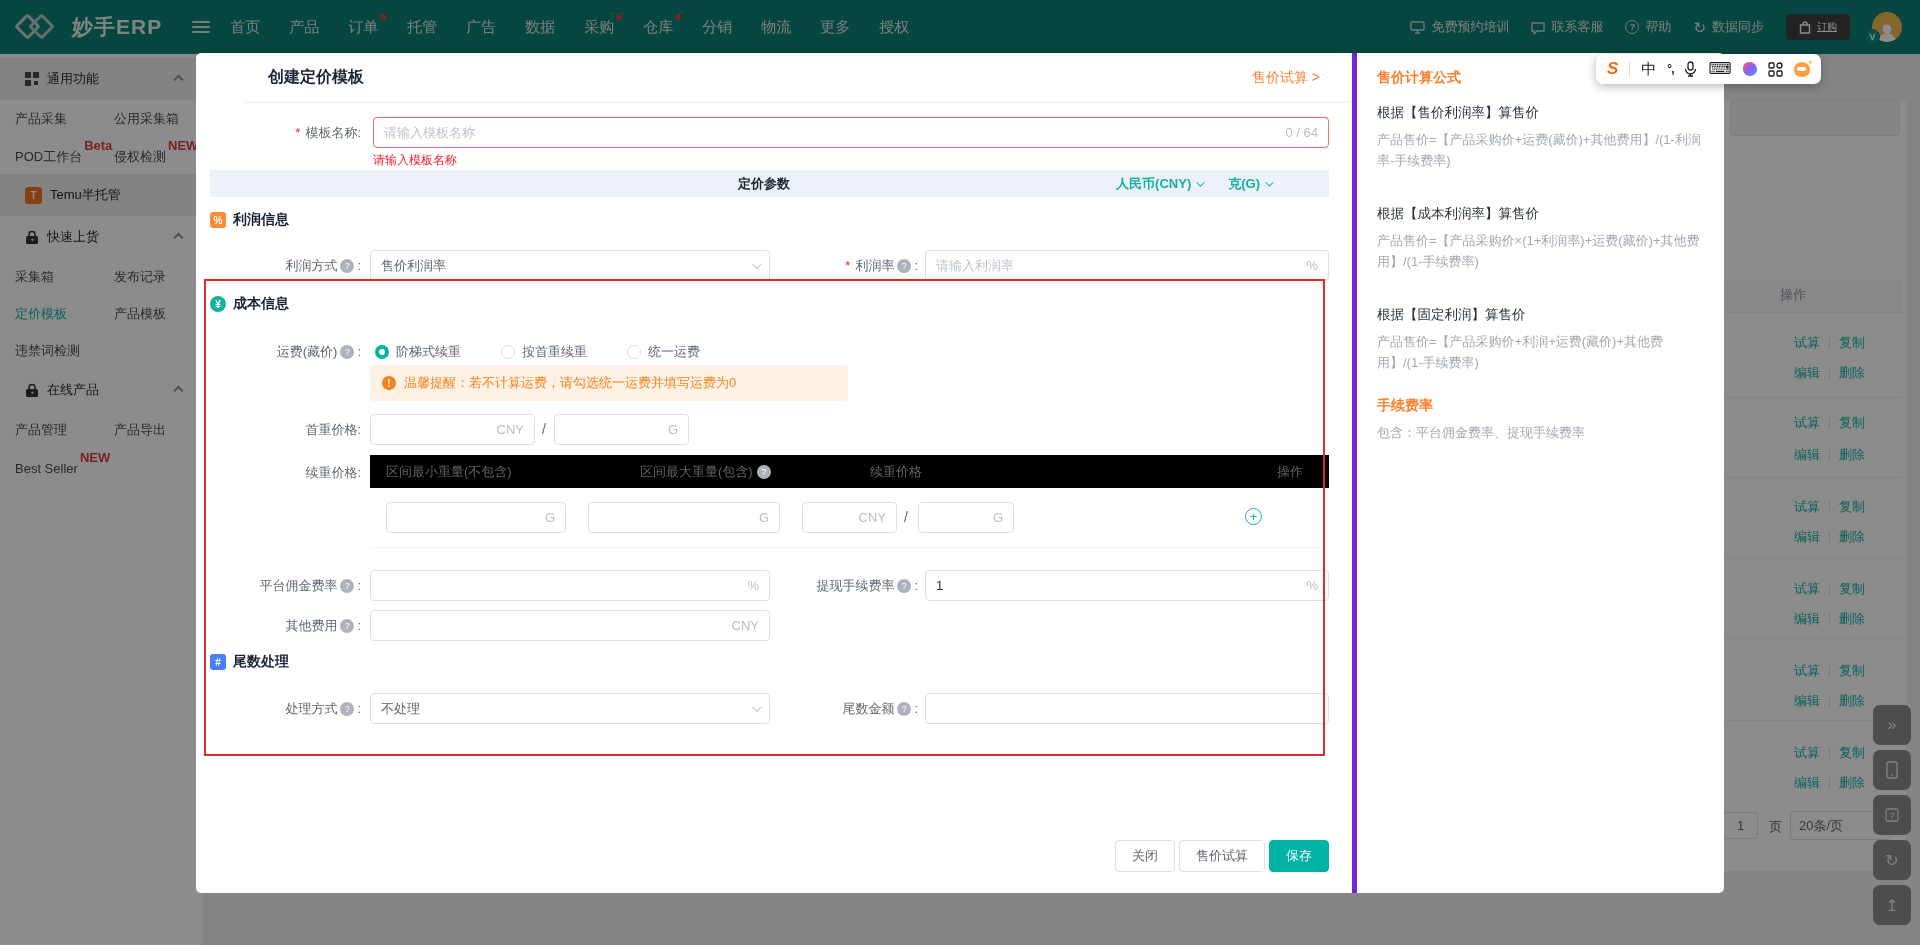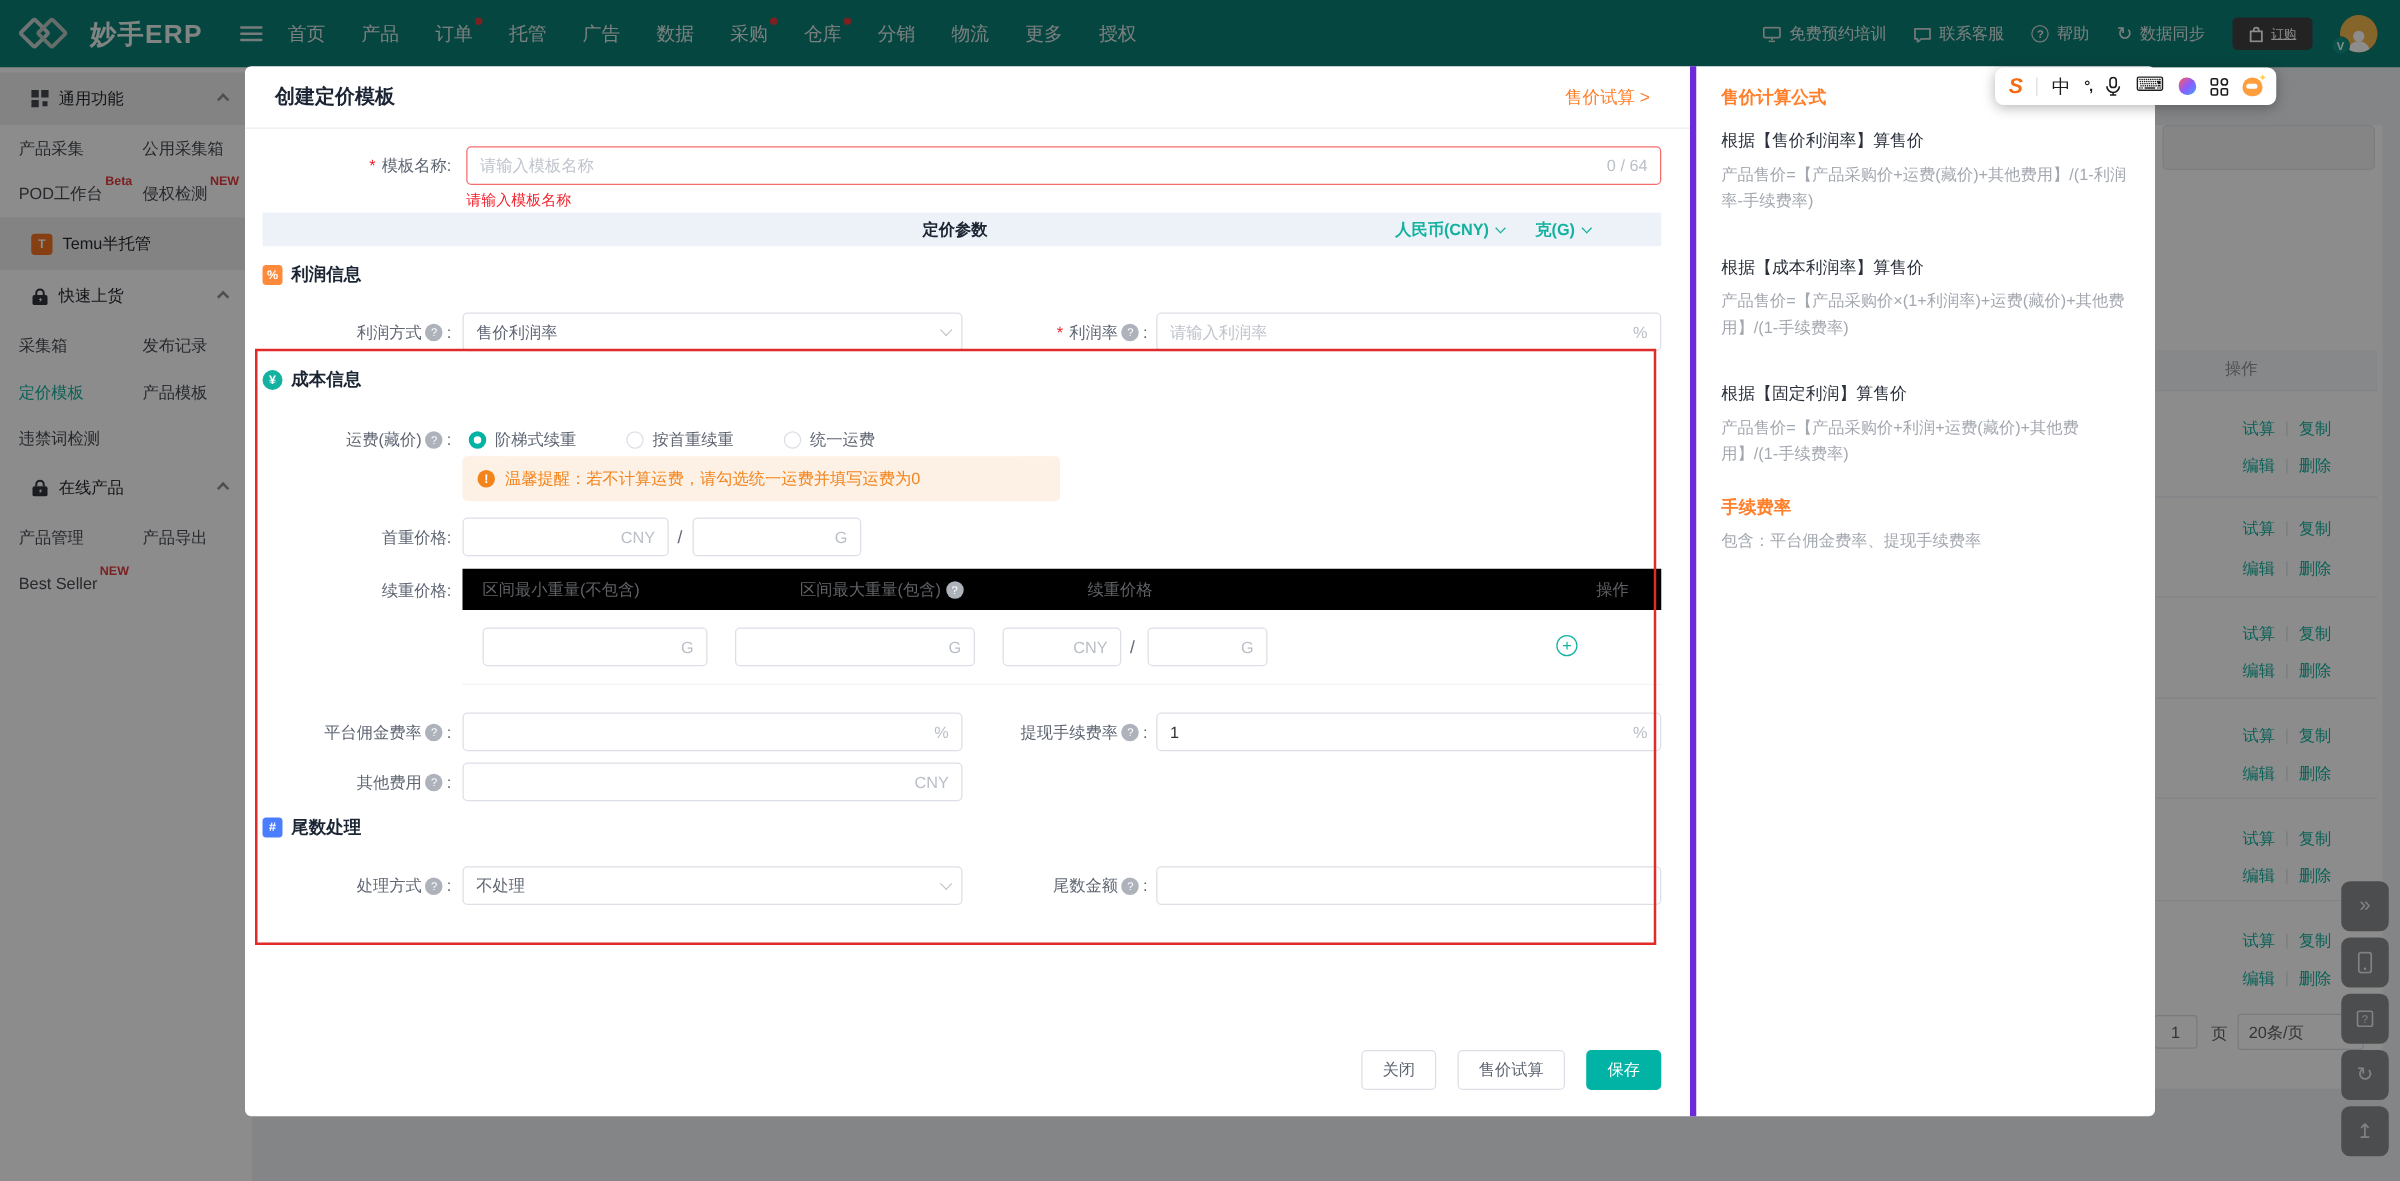--- a/index.html
+++ b/index.html
@@ -33,21 +33,21 @@
              background:#0e9488; color:#fff; font-size:9px; font-weight:bold; display:flex; align-items:center; justify-content:center; border:1px solid #0c8076; }
 
   
   .sidebar { position:absolute; left:0; top:54px; width:202px; bottom:0; background:#ffffff; z-index:1; padding-top:4px; font-size:13px; color:#474b52; }
   .side-sec { display:flex; align-items:center; gap:8px; height:42px; padding:0 12px 0 25px; color:#25282e; cursor:pointer; }
   .side-sec.shaded { background:#efefef; }
   .chev-up { width:7px; height:7px; border-left:2px solid #8d9096; border-top:2px solid #8d9096; transform:rotate(45deg); margin-left:auto; margin-right:8px; }
   .side-grid { display:flex; height:37px; align-items:center; }
   .sg-item { width:99px; padding-left:15px; cursor:pointer; white-space:nowrap; }
   .sg-item.active { color:#13b2a0; }
-  .badge-sup { color:#e03c3c; font-size:10px; font-weight:bold; position:relative; top:-6px; margin-left:2px; }
+  .badge-sup { color:#e03c3c; font-size:13px; font-weight:bold; position:relative; top:-6px; margin-left:2px; }
   .temu-ico { width:17px; height:17px; background:#f57224; border-radius:3px; color:#fff; font-size:10px; font-weight:bold;
               display:inline-flex; align-items:center; justify-content:center; }
   .grid-ico rect { fill:#45484e; }
 
   
   .bg-main { position:absolute; left:202px; top:54px; right:0; bottom:0; background:#f0f2f5; z-index:1; }
   .bg-card { position:absolute; left:14px; top:46px; right:14px; bottom:74px; background:#fff; border-radius:3px; }
   .bg-topbox { position:absolute; left:1528px; top:46px; width:170px; height:36px; background:#f2f3f5; border:1px solid #e2e4e8; border-radius:4px; }
   .ops-headbar { position:absolute; left:20px; right:18px; top:226px; height:32px; background:#f5f7fa; }
   .ops-head { position:absolute; left:1556px; top:232px; width:70px; text-align:center; color:#909399; font-size:13px; }
@@ -61,21 +61,21 @@
   .pg-select { position:absolute; left:1588px; top:757px; width:101px; height:29px; border:1px solid #dcdfe6; border-radius:3px;
                background:#fff; font-size:13px; color:#606266; display:flex; align-items:center; padding:0 8px; gap:14px; }
   .float-btn { position:absolute; left:1671px; width:38px; height:40px; border-radius:7px; background:#8b8d90;
                color:#ececec; display:flex; align-items:center; justify-content:center; font-size:16px; cursor:pointer; }
 
   
   .overlay { position:absolute; inset:0; background:rgba(0,0,0,0.45); z-index:40; }
 
   
   .modal { position:absolute; left:196px; top:53px; width:1528px; height:840px; background:#fff; border-radius:5px; z-index:50; }
-  .m-left { position:absolute; left:0; top:0; width:1156px; height:100%; }
+  .m-left { position:absolute; left:0; top:0; width:1156px; height:100%;padding-left:48px; }
   .m-header { height:50px; display:flex; align-items:center; padding:0 24px; border-bottom:1px solid #ebeef3; }
   .m-title { font-size:16px; font-weight:bold; color:#1b2533; }
   .trial-link { margin-left:auto; color:#ff7f2b; font-size:14px; cursor:pointer; margin-right:8px; }
   .m-right { position:absolute; left:1156px; top:0; width:372px; height:100%; border-left:5px solid #6d28d9; padding:16px 20px; }
 
   .frow { position:absolute; height:31px; display:flex; align-items:center; }
   .lbl { position:absolute; width:165px; display:flex; justify-content:flex-end; align-items:center; gap:3px;
          font-size:13px; color:#5f6673; height:31px; white-space:nowrap; }
   .req { color:#f5222d; margin-right:2px; }
   .qicon { display:inline-flex; width:14px; height:14px; border-radius:50%; background:#aeb3bb; color:#fff;
@@ -105,21 +105,21 @@
   .warn-box { position:absolute; left:174px; top:312px; width:478px; height:36px; background:#fdf0e4; border-radius:4px;
               display:flex; align-items:center; gap:8px; padding:0 12px; font-size:13px; color:#f3841c; }
   .warn-ico { width:14px; height:14px; border-radius:50%; background:#f3841c; color:#fff; font-size:10px; font-weight:bold;
               display:inline-flex; align-items:center; justify-content:center; flex:0 0 auto; }
   .slash { position:absolute; font-size:14px; color:#5f6673; top:7px; }
   .wtable { position:absolute; left:174px; top:402px; width:959px; }
   .wt-head { height:33px; background:#000000; display:flex; align-items:center; font-size:13px; color:#606266; }
   .wt-body { height:60px; position:relative; border-bottom:1px solid #f2f4f7; }
   .plus-ico { position:absolute; left:875px; top:20px; width:17px; height:17px; border:1px solid #13b2a0; color:#13b2a0;
               border-radius:50%; font-size:13px; line-height:15px; text-align:center; cursor:pointer; }
-  .m-footer { position:absolute; top:787px; left:0; width:1133px; display:flex; justify-content:flex-end; gap:17px; }
+  .m-footer { position:absolute; top:787px; left:0; width:1133px; display:flex; justify-content:flex-end; gap:4px; }
   .btn { height:32px; border-radius:4px; font-size:13px; padding:0 16px; cursor:pointer; border:1px solid #dcdfe6; background:#fff; color:#5f6673; font-family:inherit; }
   .btn.primary { background:#00b3a4; border-color:#00b3a4; color:#fff; }
 
   
   .fp-title { color:#ff7f2b; font-size:14px; font-weight:bold; }
   .fp-head { margin-top:17px; font-size:13.5px; color:#2a313c; }
   .fp-body { margin-top:7px; font-size:13px; color:#a3a8b0; line-height:21px; }
   .fp-fee { margin-top:24px; color:#ff7f2b; font-size:14px; font-weight:bold; }
 
   

